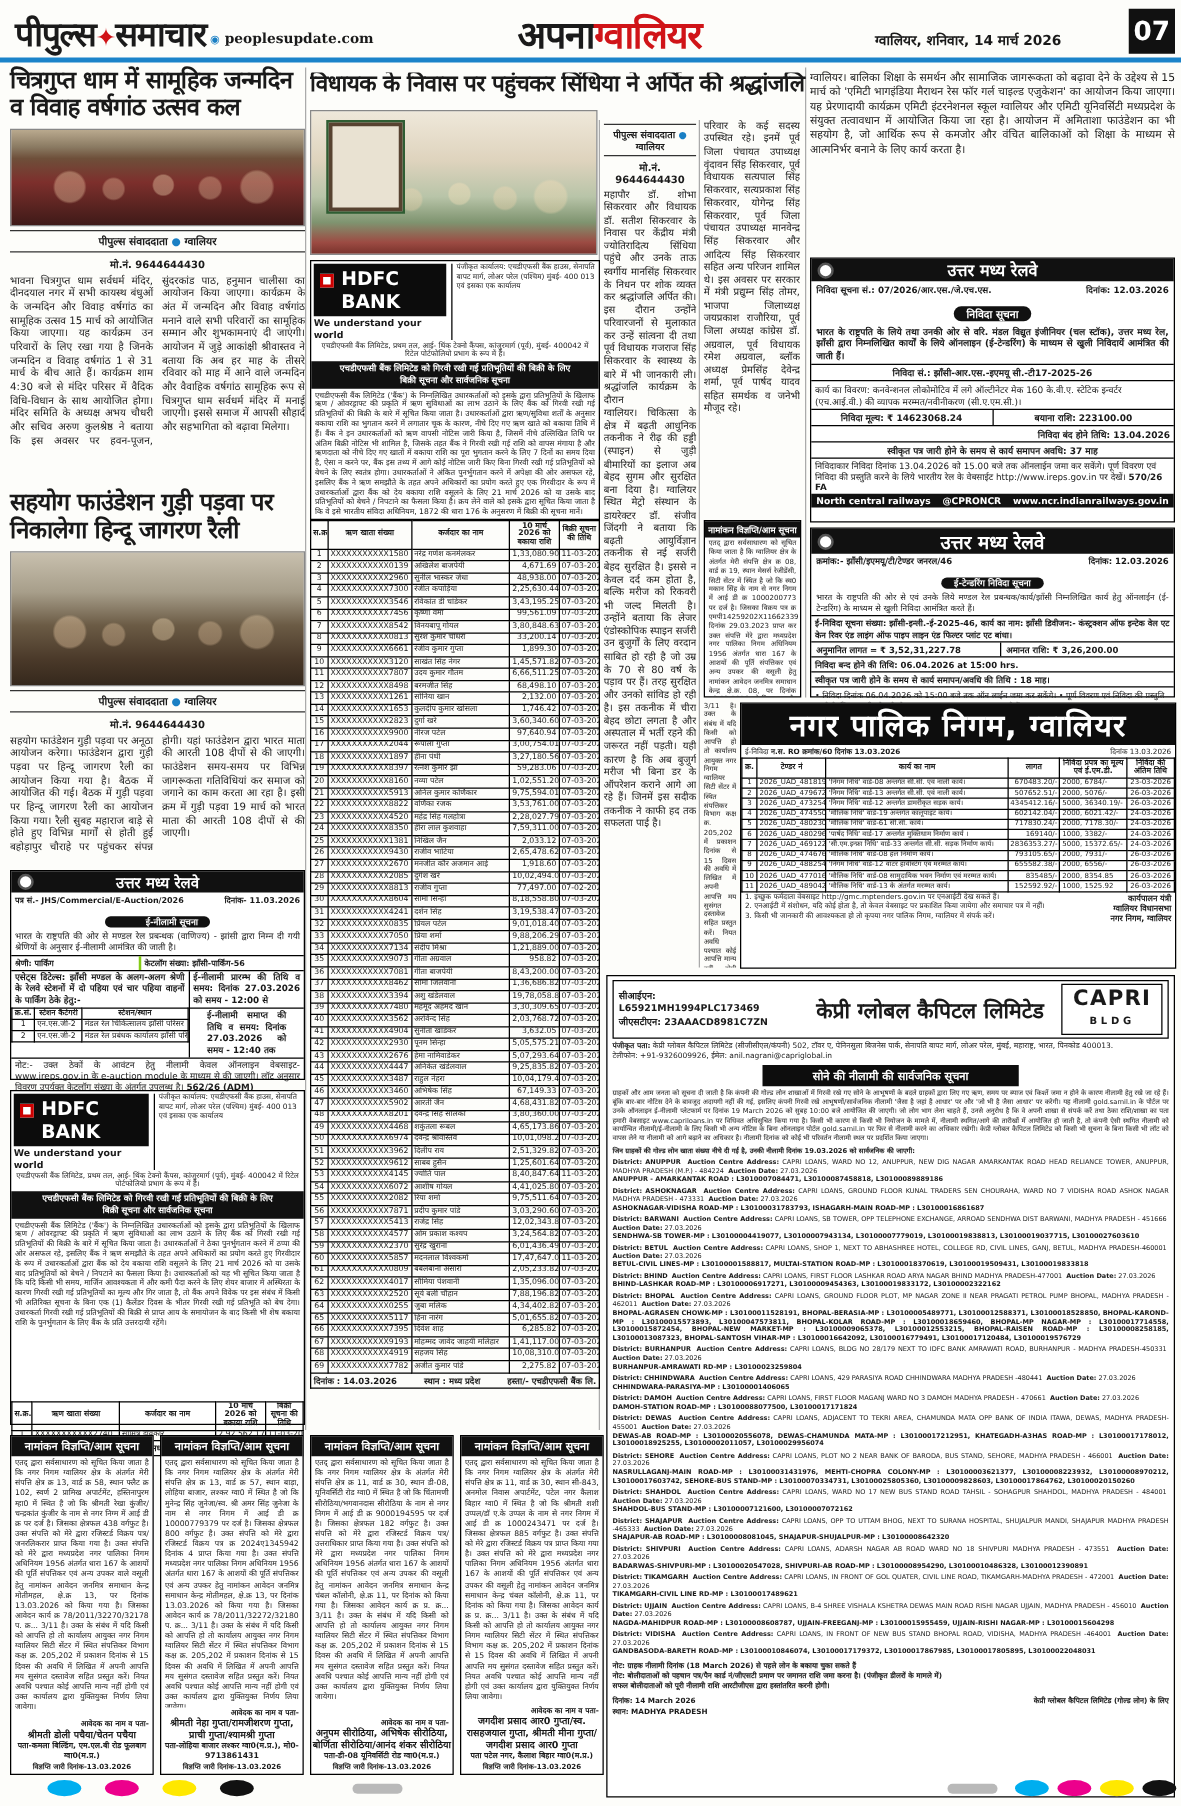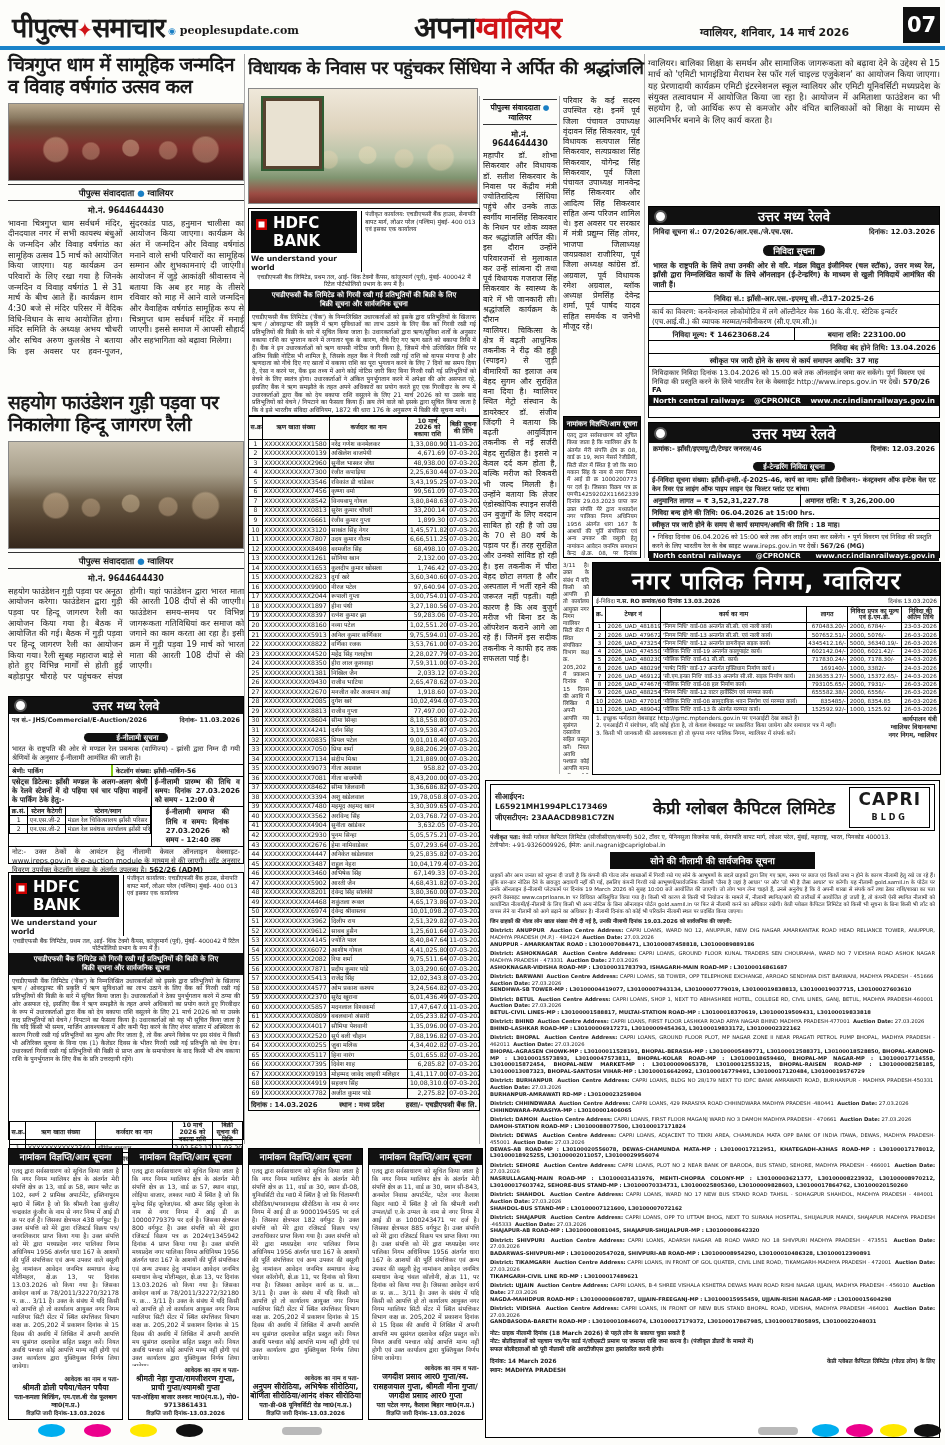--- a/index.html
+++ b/index.html
@@ -889,20 +889,21 @@
   <div class="abs frame" style="left:648px; top:422px; width:292px; height:136px;">
     <div class="railhead" style="height:20px; font-size:15px;">
       <span class="raillogo"></span>
       <span>उत्तर मध्य रेलवे</span>
     </div>
     <div style="display:flex; justify-content:space-between; font-size:6.8px; font-weight:bold; padding:1px 4px;">
       <span>क्रमांक:- झाँसी/इएमयू/टी/टेण्डर जनरल/46</span>
       <span>दिनांक: 12.03.2026</span>
     </div>
     <div style="text-align:center;"><span class="pill" style="font-size:7px;">ई-टेन्डरिंग निविदा सूचना</span></div>
+    <div class="small" style="padding:1px 4px; font-size:6.6px;">भारत के राष्ट्रपति की ओर से एवं उनके लिये मण्डल रेल प्रबन्धक/कार्य/झाँसी निम्नलिखित कार्य हेतु ऑनलाईन (ई-टेन्डरिंग) के माध्यम से खुली निविदा आमंत्रित करते हैं।</div>
     <div class="kv" style="font-size:6.6px; font-weight:bold;">ई-निविदा सूचना संख्या: झाँसी-इन्ली.-ई-2025-46, कार्य का नाम: झाँसी डिवीजन:- कंस्ट्रक्शन ऑफ इन्टेक वेल एट केन रिवर एंड लाइंग ऑफ पाइप लाइन एंड फिल्टर प्लांट एट बांधा।</div>
     <div style="display:flex; border-top:1px solid #000; font-size:6.8px; font-weight:bold;">
       <span style="flex:1.1; padding:1px 4px; border-right:1px solid #000;">अनुमानित लागत = ₹ 3,52,31,227.78</span>
       <span style="flex:1; padding:1px 4px;">अमानत राशि: ₹ 3,26,200.00</span>
     </div>
     <div class="kv" style="font-size:6.8px; font-weight:bold;">निविदा बन्द होने की तिथि: 06.04.2026 at 15:00 hrs.</div>
     <div class="kv" style="font-size:6.8px; font-weight:bold;">स्वीकृत पत्र जारी होने के समय से कार्य समापन/अवधि की तिथि : 18 माह।</div>
     <div class="kv" style="font-size:6.4px;"><span>• निविदा दिनांक 06.04.2026 को 15:00 बजे तक ऑन लाईन जमा कर सकेंगे। • पूर्ण विवरण एवं निविदा की प्रस्तुति करने के लिए भारतीय रेल के वेब साइट www.ireps.gov.in पर देखें।</span> <b>567/26 (MG)</b></div>
     <div class="railfoot" style="font-size:7px;">
       <span>North central railways</span>

